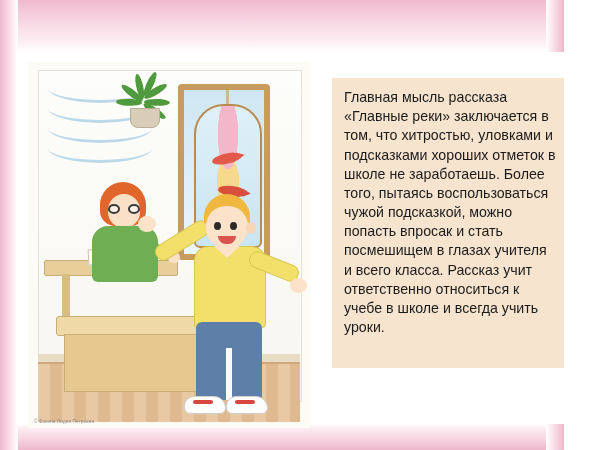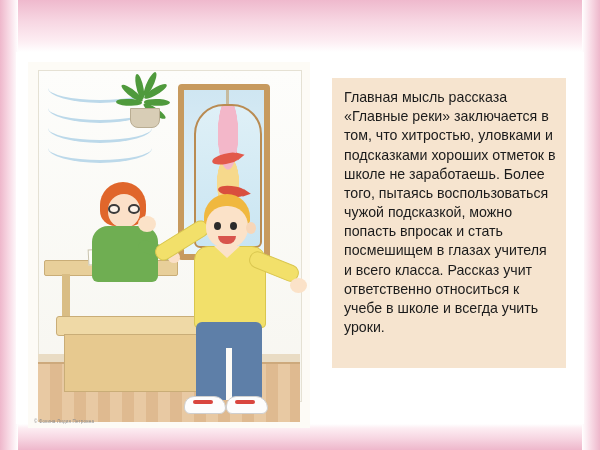--- a/index.html
+++ b/index.html
@@ -9,24 +9,25 @@
   body {
     width: 600px;
     height: 450px;
     overflow: hidden;
     font-family: "Liberation Sans", sans-serif;
     background: #ffffff;
   }
 
   .slide {
     position: relative;
-    width: 600px;
+    width: 524px;
     height: 450px;
     background: #ffffff;
     overflow: hidden;
+    padding-left: 40px;
   }
 
   
   .border-frame {
     position: absolute;
     inset: 0;
     pointer-events: none;
     background:
       linear-gradient(180deg, #f6c9d8 0%, #fce7ee 55%, rgba(255,255,255,0) 100%) top/100% 62px no-repeat,
       linear-gradient(0deg, #f3c3d4 0%, #fbe4ec 60%, rgba(255,255,255,0) 100%) bottom/100% 40px no-repeat,

